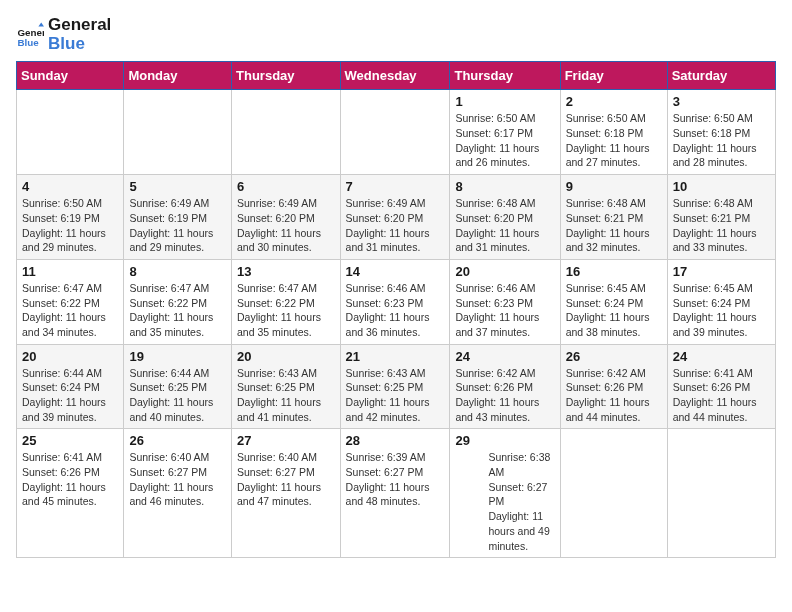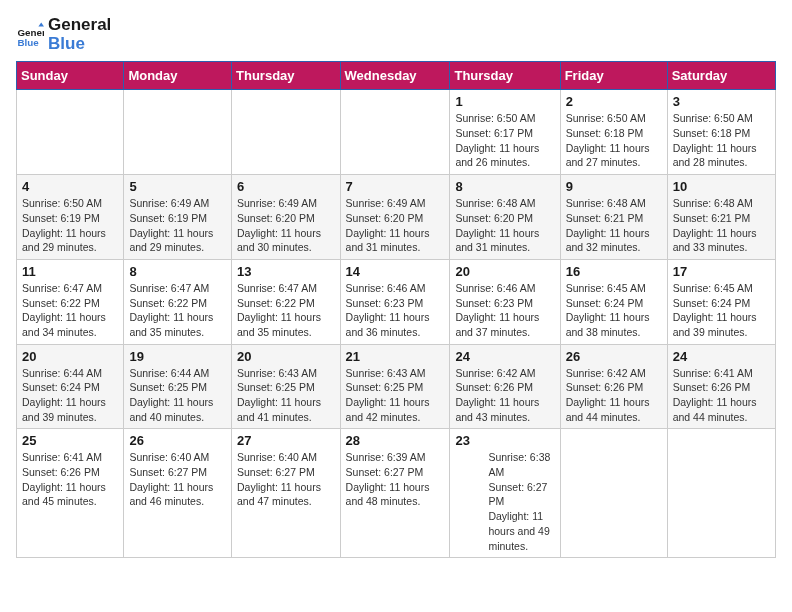--- a/index.html
+++ b/index.html
@@ -285,21 +285,21 @@
 Sunset: 6:27 PM
 Daylight: 11 hours and 47 minutes.</div>
         </td>
         <td>
           <span class="day-number">28</span>
           <div class="day-info" style="white-space: pre-line;">Sunrise: 6:39 AM
 Sunset: 6:27 PM
 Daylight: 11 hours and 48 minutes.</div>
         </td>
         <td>
-          <span class="day-number">23</span>
+          <span class="day-number">29</span>
           <div class="day-info" style="white-space: pre-line; margin-left: 33px;">Sunrise: 6:38 AM
 Sunset: 6:27 PM
 Daylight: 11 hours and 49 minutes.</div>
         </td>
         <td class="empty-cell"></td>
         <td class="empty-cell"></td>
       </tr>
     </tbody>
 </table>
 

